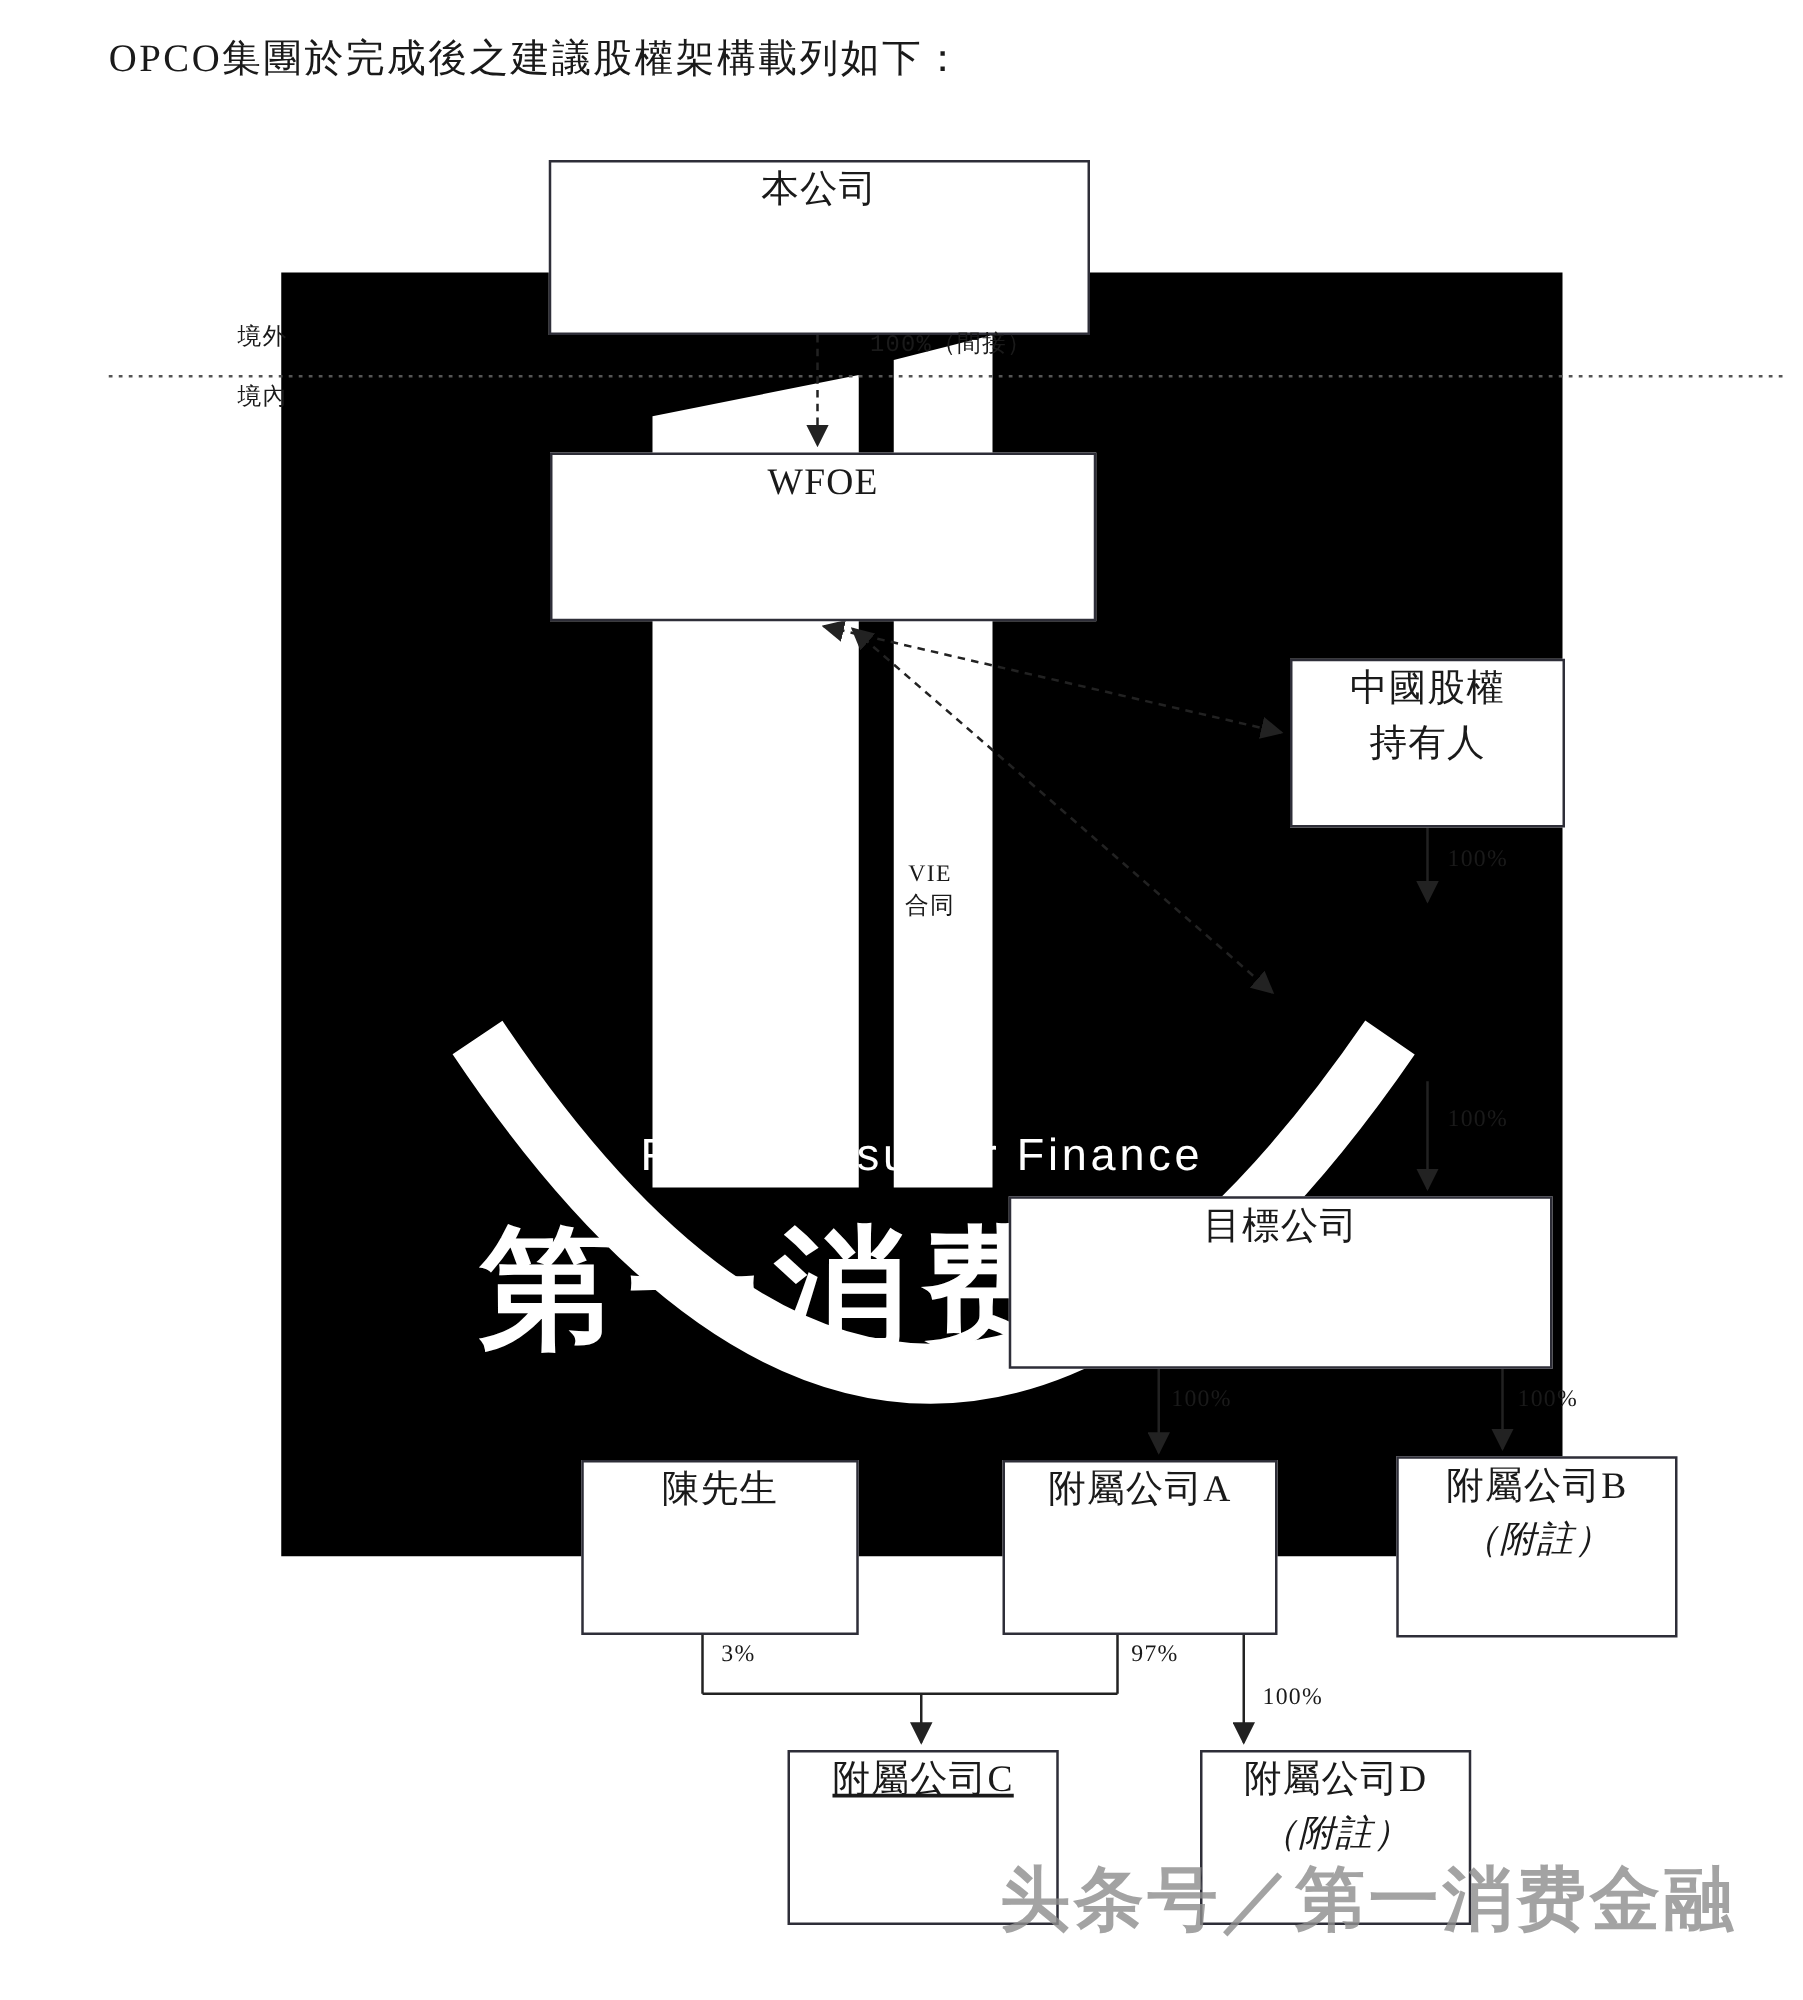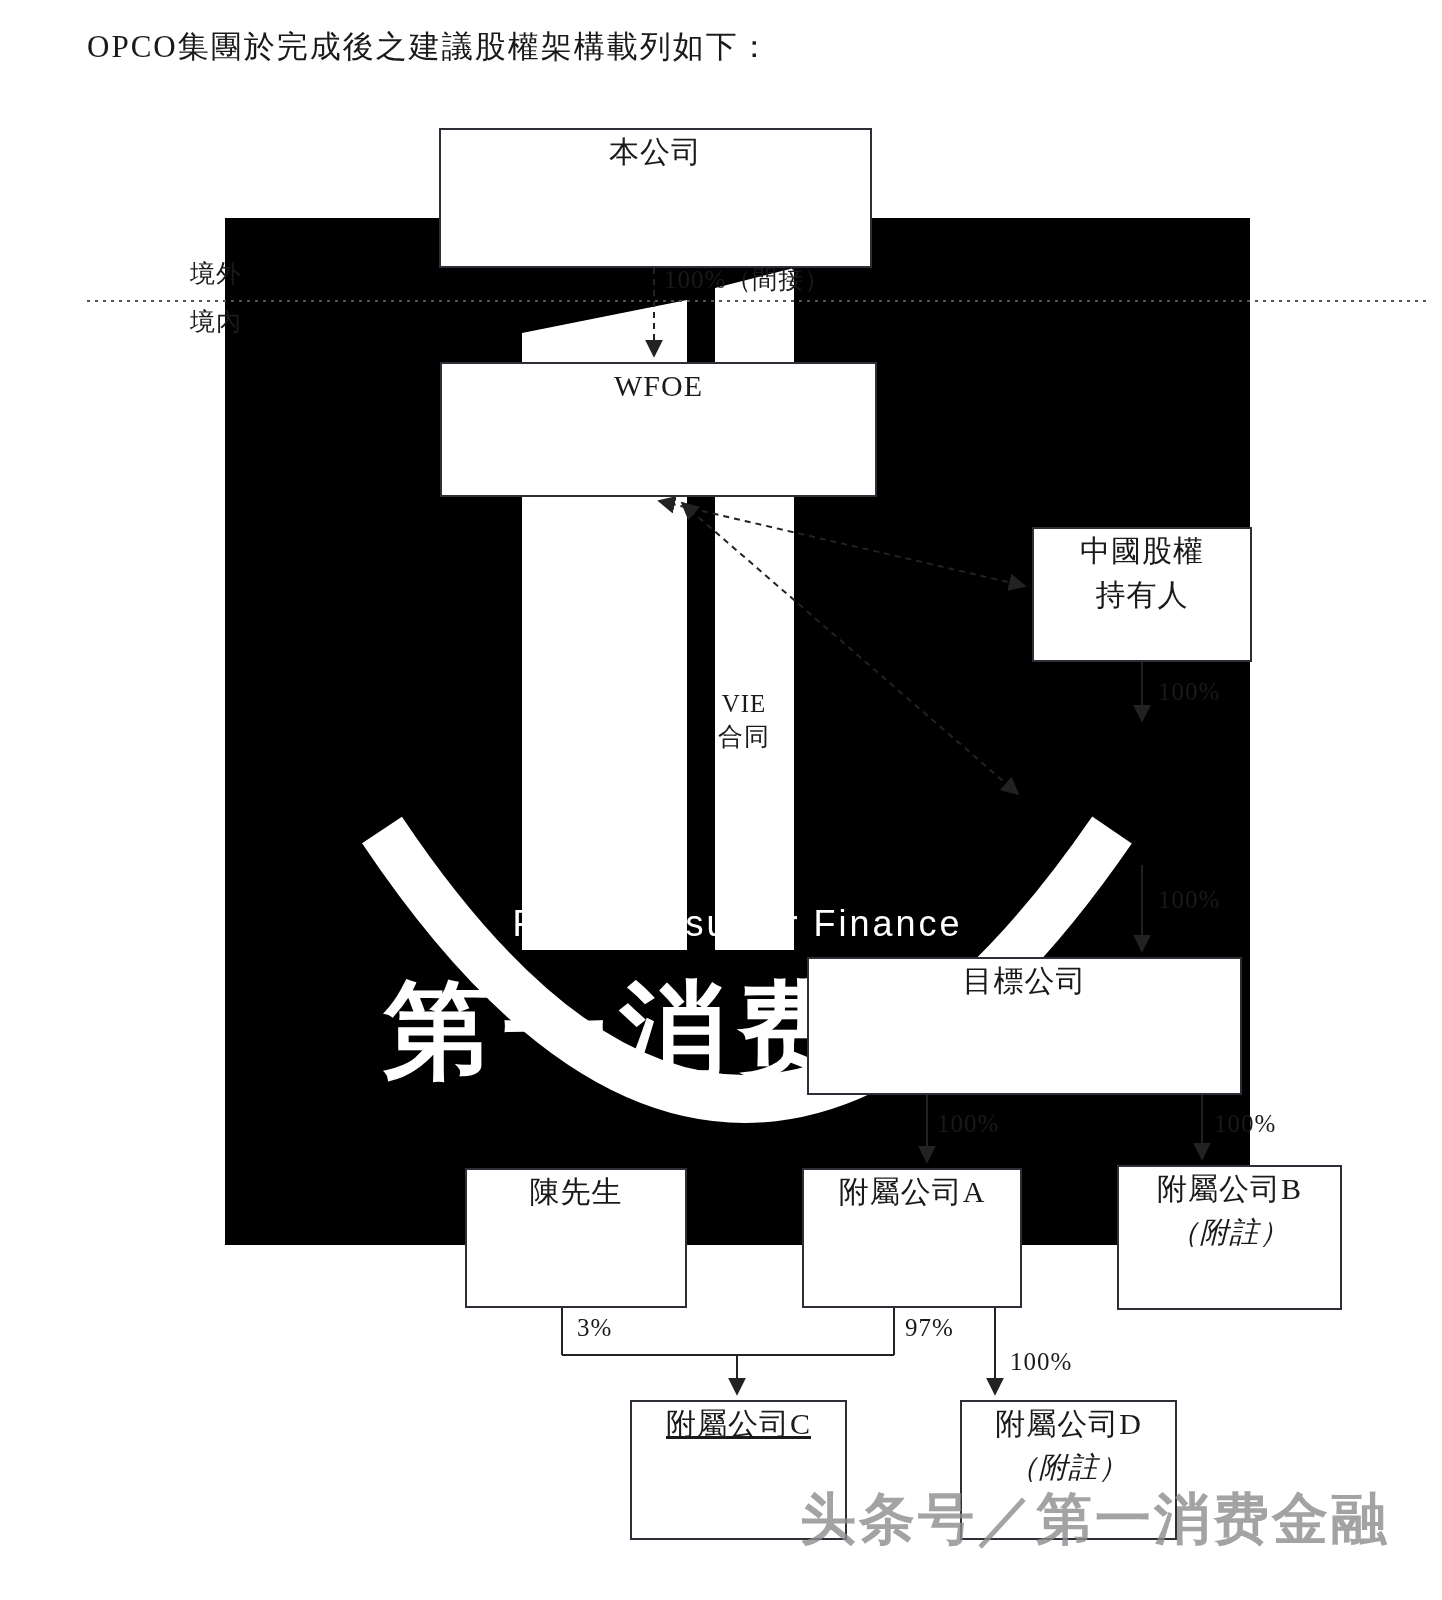--- a/index.html
+++ b/index.html
@@ -34,21 +34,21 @@
   
   .node{
     position:absolute;background:#ffffff;border:2px solid #2e2e38;
     display:flex;flex-direction:column;align-items:center;justify-content:flex-start;
     font-size:30px;text-align:center;white-space:pre-line;line-height:1.45;
     z-index:3;box-sizing:border-box;letter-spacing:1px;
   }
   .node .note{font-style:italic;font-size:29px;}
   
   .elabel{
-    position:absolute;font-size:25px;white-space:pre-line;z-index:4;
+    position:absolute;font-size:19px;white-space:pre-line;z-index:4;
     letter-spacing:1px;line-height:1.3;
   }
   .elabel.center{text-align:center;}
   
   .bottom-wm{
     position:absolute;left:768px;top:1482px;width:660px;
     font-size:56px;color:#8d8d8d;opacity:0.8;letter-spacing:3px;
     white-space:nowrap;z-index:6;font-weight:bold;
   }
 </style>
@@ -95,21 +95,21 @@
     <line x1="862" y1="1308" x2="862" y2="1355" stroke="#222" stroke-width="2"></line>
     <line x1="530" y1="1355" x2="862" y2="1355" stroke="#222" stroke-width="2"></line>
     <line x1="705" y1="1355" x2="705" y2="1394" stroke="#222" stroke-width="2" marker-end="url(#arrow)"></line>
 
     <line x1="963" y1="1308" x2="963" y2="1394" stroke="#222" stroke-width="2" marker-end="url(#arrow)"></line>
   </svg>
 
   <div class="elabel" style="left:158px;top:258px;">境外</div>
   <div class="elabel" style="left:158px;top:306px;">境內</div>
 
-  <div class="elabel" style="left:632px;top:264px;">100%（間接）</div>
+  <div class="elabel" style="left:664px;top:264px;font-family:Liberation Mono, monospace;">100%（間接）</div>
   <div class="elabel center" style="left:662px;top:688px;width:100px;">VIE
 合同</div>
   <div class="elabel" style="left:1126px;top:676px;">100%</div>
   <div class="elabel" style="left:1126px;top:884px;">100%</div>
   <div class="elabel" style="left:905px;top:1108px;">100%</div>
   <div class="elabel" style="left:1182px;top:1108px;">100%</div>
   <div class="elabel" style="left:545px;top:1312px;">3%</div>
   <div class="elabel" style="left:873px;top:1312px;">97%</div>
   <div class="elabel" style="left:978px;top:1346px;">100%</div>
 

